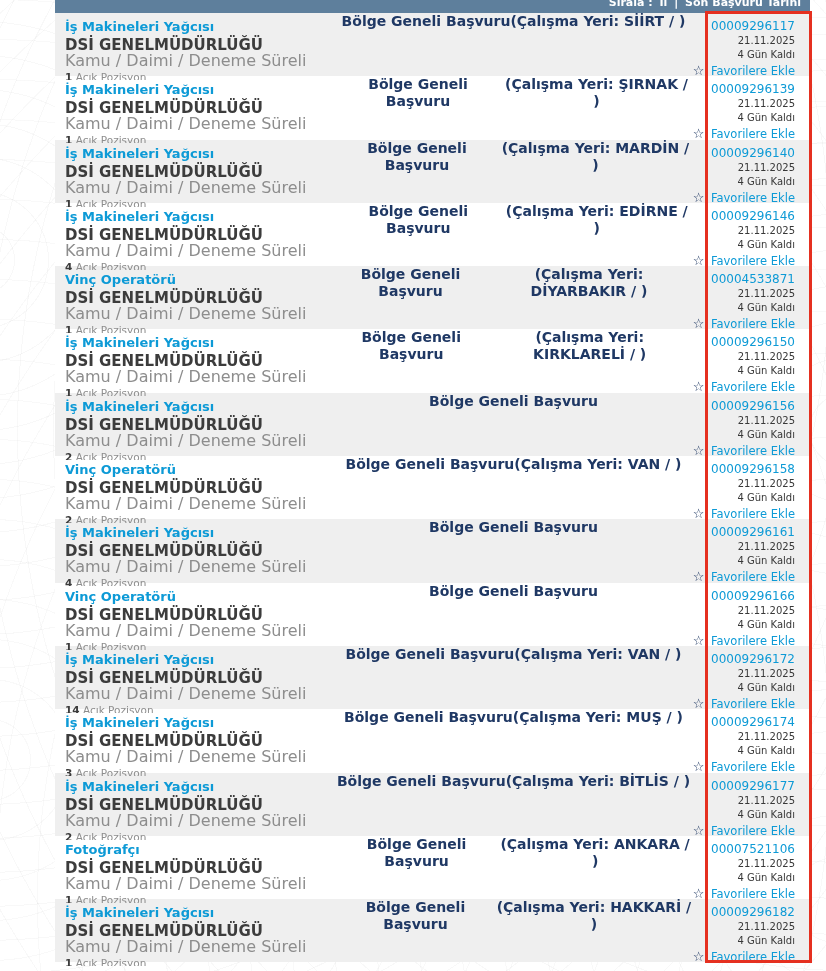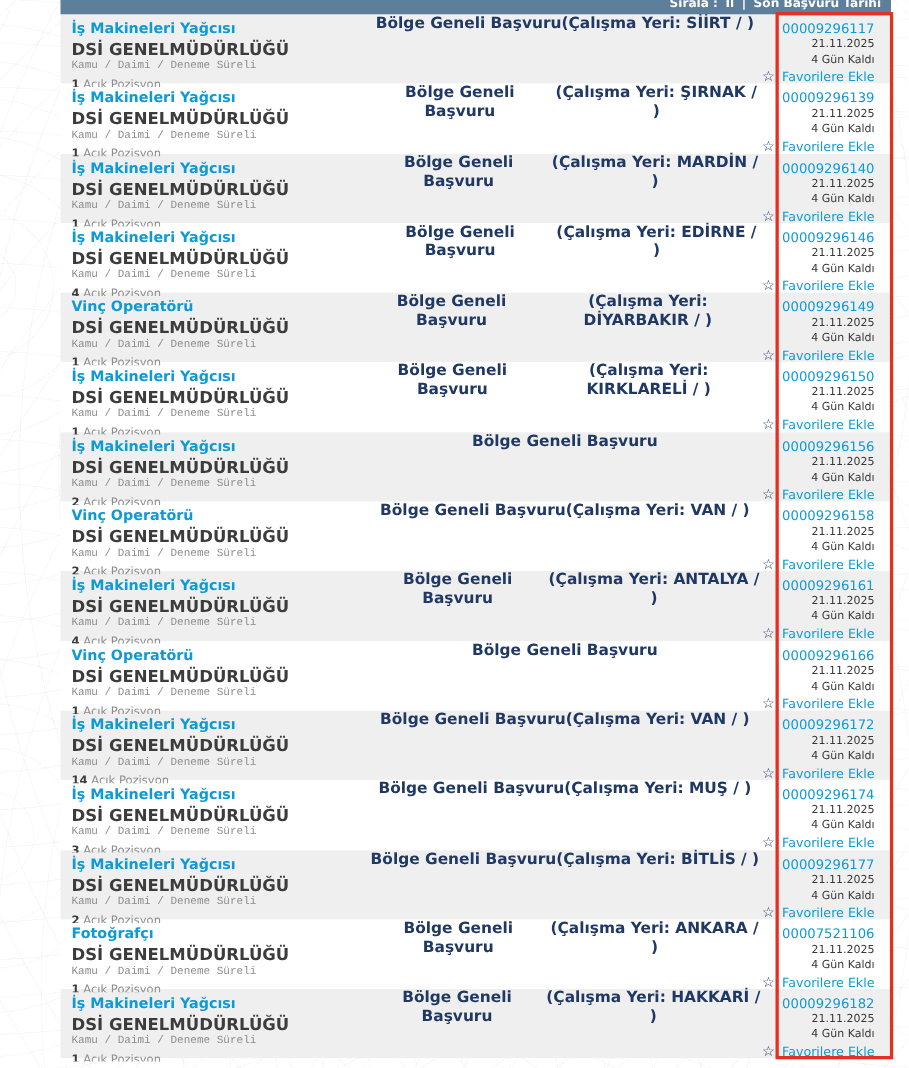--- a/index.html
+++ b/index.html
@@ -63,25 +63,24 @@
   .company {
     color: #3c3c3c;
     font-weight: bold;
     font-size: 15px;
     line-height: 12px;
     margin-top: 5px;
     white-space: nowrap;
   }
   .employment {
     color: #8d8d8d;
-    font-size: 10px;
+    font-size: 16px;
     line-height: 12px;
     margin-top: 4px;
     white-space: nowrap;
-    font-family: Liberation Mono, monospace;
   }
   .positions {
     font-size: 10.5px;
     line-height: 12px;
     margin-top: 4px;
     color: #8d8d8d;
     white-space: nowrap;
   }
   .positions .count { color: #3c3c3c; font-weight: bold; }
   .col-mid {
@@ -252,21 +251,21 @@
       <div class="positions">
         <span class="count">1</span>
         <span>Açık Pozisyon</span>
       </div>
     </div>
     <div class="col-mid">
       <div>Bölge Geneli Başvuru</div>
       <div>(Çalışma Yeri: DİYARBAKIR / )</div>
     </div>
     <div class="col-right">
-      <div class="job-id">00009296149</div>
+      <div class="job-id">00004533871</div>
       <div class="deadline">21.11.2025</div>
       <div class="remaining">4 Gün Kaldı</div>
       <div class="favorite">
         <span class="star">☆</span>
         <span>Favorilere Ekle</span>
       </div>
     </div>
   </div>
         <div class="row">
     <div class="col-main">
@@ -344,21 +343,20 @@
       <div class="job-title">İş Makineleri Yağcısı</div>
       <div class="company">DSİ GENELMÜDÜRLÜĞÜ</div>
       <div class="employment">Kamu / Daimi / Deneme Süreli</div>
       <div class="positions">
         <span class="count">4</span>
         <span>Açık Pozisyon</span>
       </div>
     </div>
     <div class="col-mid">
       <div>Bölge Geneli Başvuru</div>
-      <div>(Çalışma Yeri: ANTALYA / )</div>
     </div>
     <div class="col-right">
       <div class="job-id">00009296161</div>
       <div class="deadline">21.11.2025</div>
       <div class="remaining">4 Gün Kaldı</div>
       <div class="favorite">
         <span class="star">☆</span>
         <span>Favorilere Ekle</span>
       </div>
     </div>

